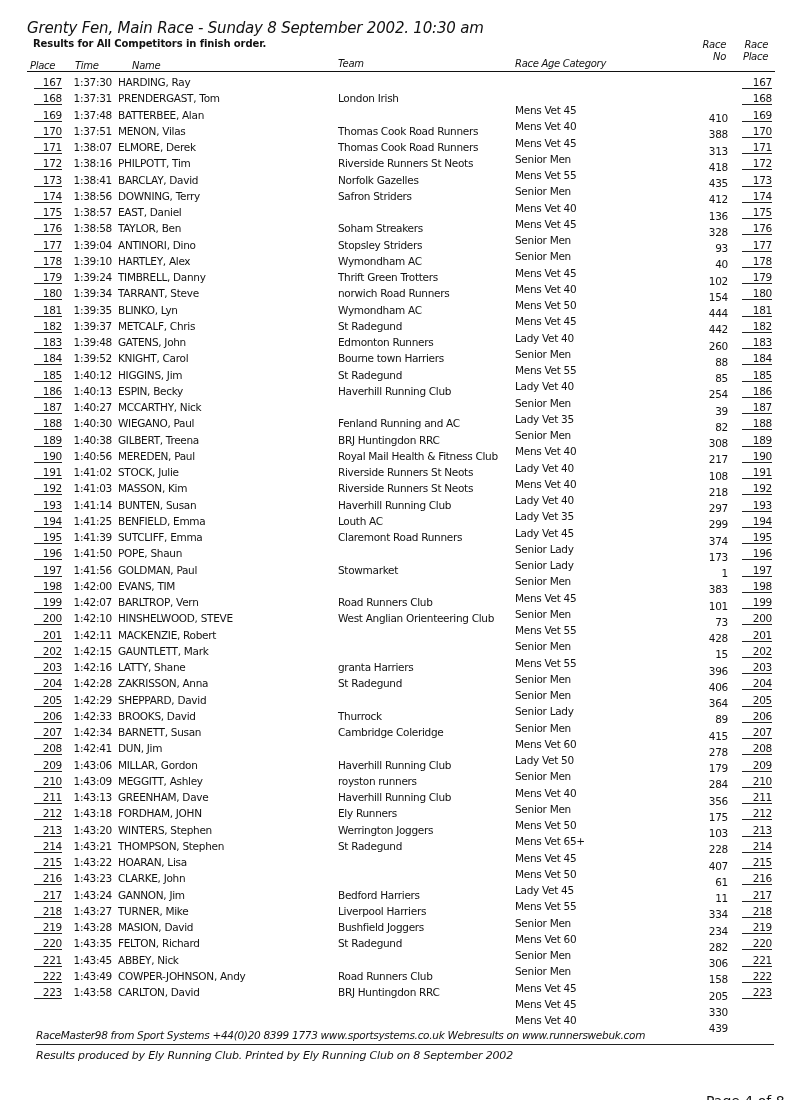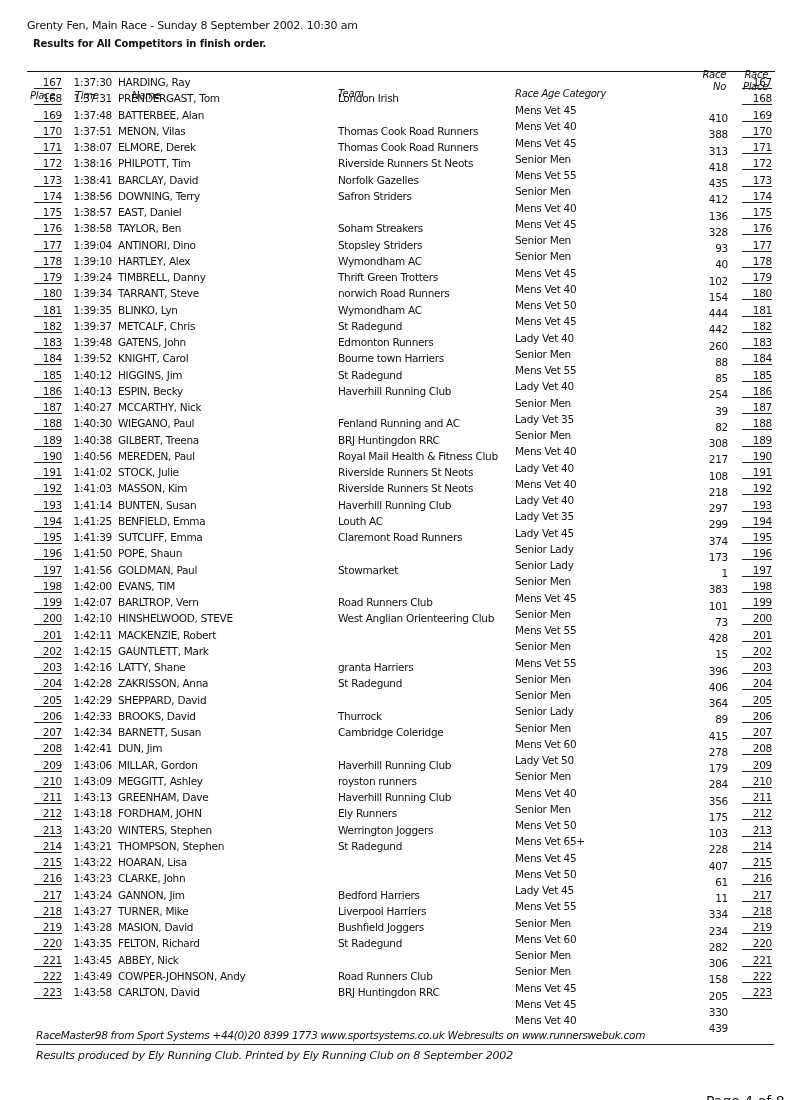--- a/index.html
+++ b/index.html
@@ -1,19 +1,19 @@
 <!DOCTYPE html>
 <html><head>
 <meta charset="utf-8">
 <style>
   html, body { margin: 0; padding: 0; background: #ffffff; }
   body { width: 800px; height: 1100px; position: relative; overflow: hidden; font-family: "DejaVu Sans", sans-serif; color: #111; }
-  .subtitle { position: absolute; left: 27px; top: 19px; font-size: 11px; letter-spacing: -0.2px; }
+  .subtitle { position: absolute; left: 27px; top: 19px; font-size: 15px; letter-spacing: -0.2px; font-style: italic; }
   .title { position: absolute; left: 33px; top: 38px; font-size: 10px; font-weight: bold; letter-spacing: -0.1px; }
-  .hdr { position: absolute; font-size: 10px; font-style: italic; letter-spacing: -0.3px; margin-top: 30px; }
+  .hdr { position: absolute; font-size: 10px; font-style: italic; letter-spacing: -0.3px; }
   .hdr-line { position: absolute; left: 27px; top: 71px; width: 748px; height: 1px; background: #111; }
   .rows { position: absolute; left: 0; top: 74px; width: 800px; }
   .row { position: relative; height: 16.25px; font-size: 10.5px; letter-spacing: -0.3px; padding-left: 22px; }
   .row span { position: absolute; top: 2px; white-space: nowrap; }
   .c-place { left: 34px; width: 28px; text-align: right; border-bottom: 1px solid #222; padding-bottom: 0; }
   .c-time { left: 72px; width: 40px; text-align: right; }
   .c-name { left: 118px; }
   .c-team { left: 338px; }
   .c-cat { left: 515px; margin-top: 28px; }
   .c-no { left: 690px; width: 38px; text-align: right; margin-top: 36px; }

